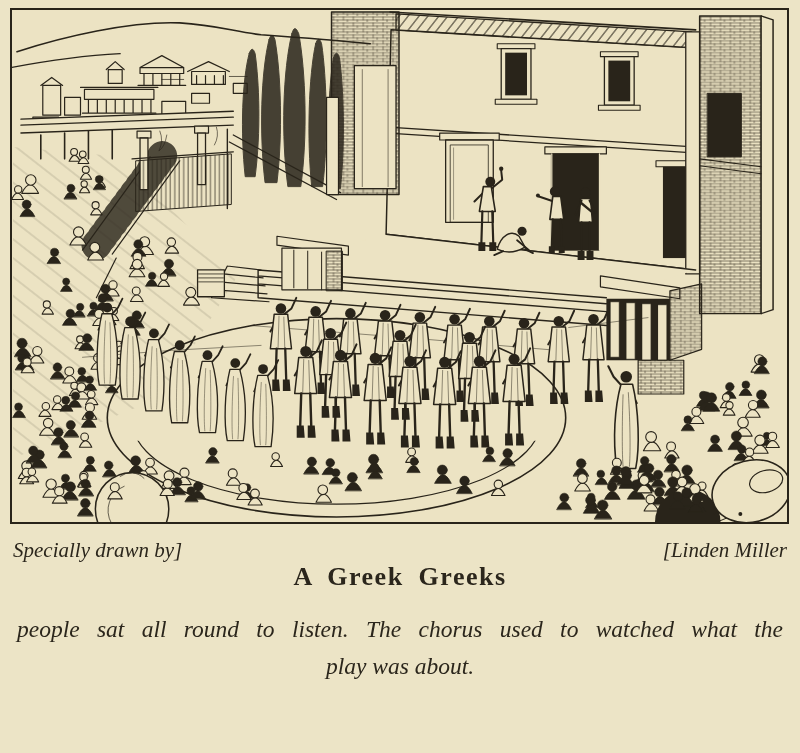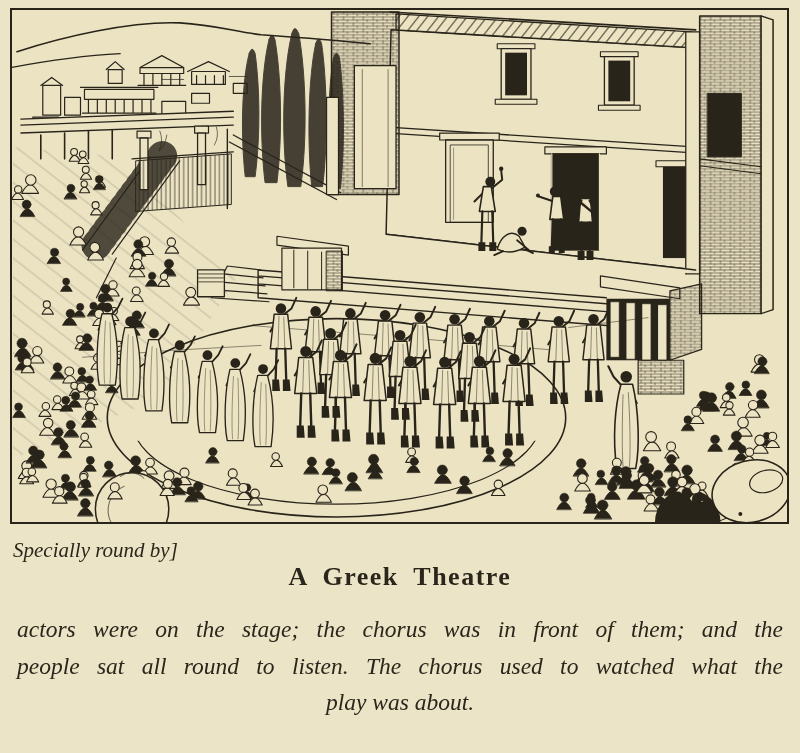--- a/index.html
+++ b/index.html
@@ -858,23 +858,23 @@
           <circle cx="670.138244047761" cy="490.1530273174634" r="4.662573153832927" fill="#29241a" stroke="#29241a" stroke-width="0.5"></circle>
           <path d="M681.3085007923655,505.0668736640364 Q689.5279116267338,488.2719341621734 697.7473224611022,505.0668736640364 Z" fill="#29241a" stroke="#29241a" stroke-width="0.8"></path>
           <circle cx="689.7823503743857" cy="491.97066903763914" r="5.096034717308357" fill="#29241a" stroke="#29241a" stroke-width="0.5"></circle>
           <path d="M681.063921418041,505.66410936182365 Q688.0693619754165,491.0543163585477 695.0748025327921,505.66410936182365 Z" fill="#29241a" stroke="#29241a" stroke-width="0.8"></path>
           <circle cx="688.7275030571036" cy="494.20676460936664" r="4.3433731455728415" fill="#29241a" stroke="#29241a" stroke-width="0.5"></circle>
         </g>
     </svg>
   </figure>
 
   <div class="credits">
-    <span>Specially round by]</span>
+    <span>Specially drawn by]</span>
+    <span>[Linden Miller</span>
   </div>
 
-  <h1 class="plate-title">A Greek Theatre</h1>
+  <h1 class="plate-title">A Greek Greeks</h1>
 
   <div class="para">
-    <div class="pline just">actors were on the stage; the chorus was in front of them; and the</div>
     <div class="pline just">people sat all round to listen.  The chorus used to watched what the</div>
     <div class="pline center">play was about.</div>
   </div>
 </div>
 
 </body></html>

